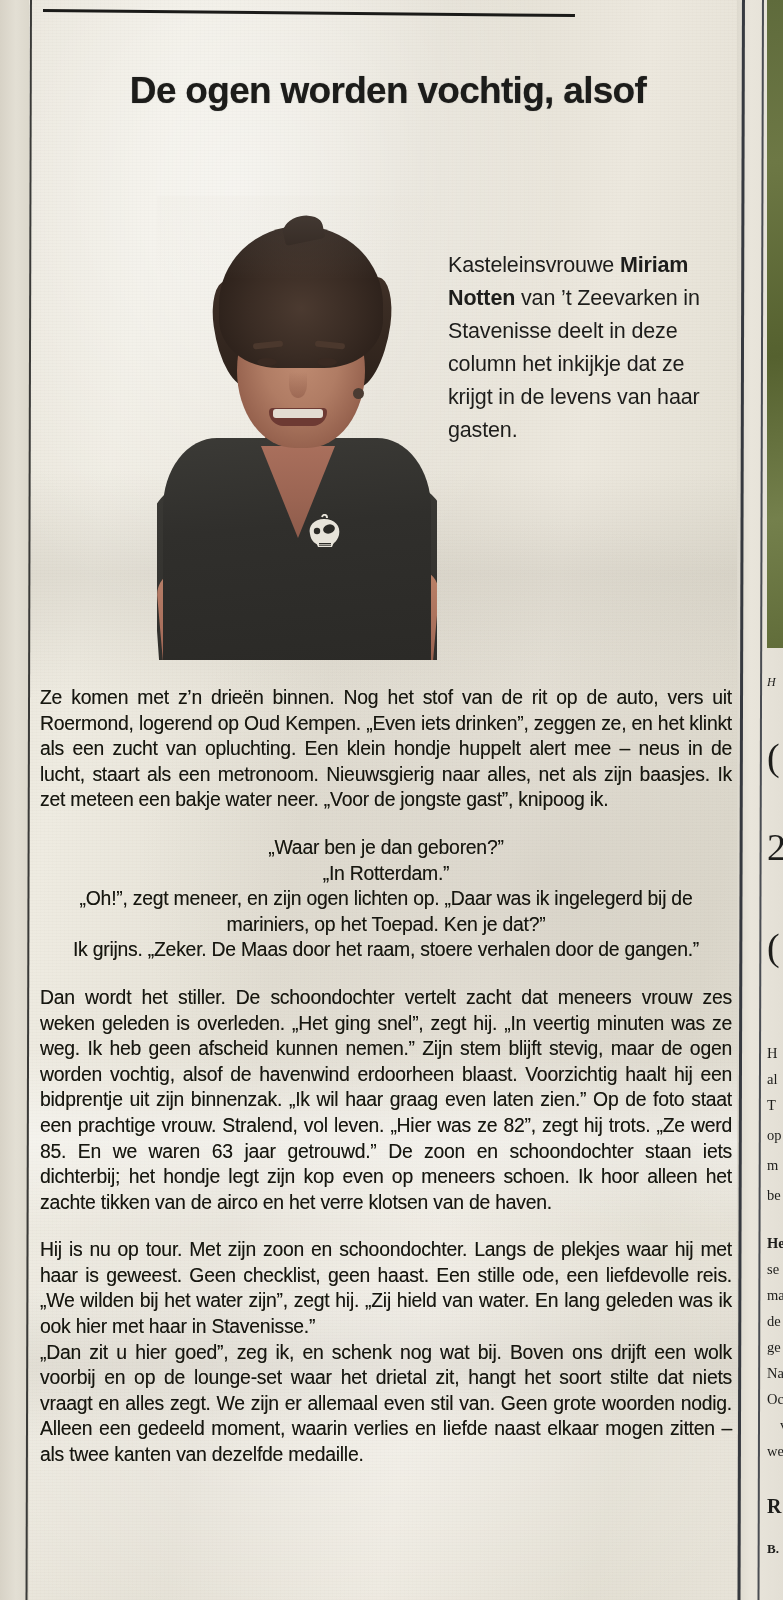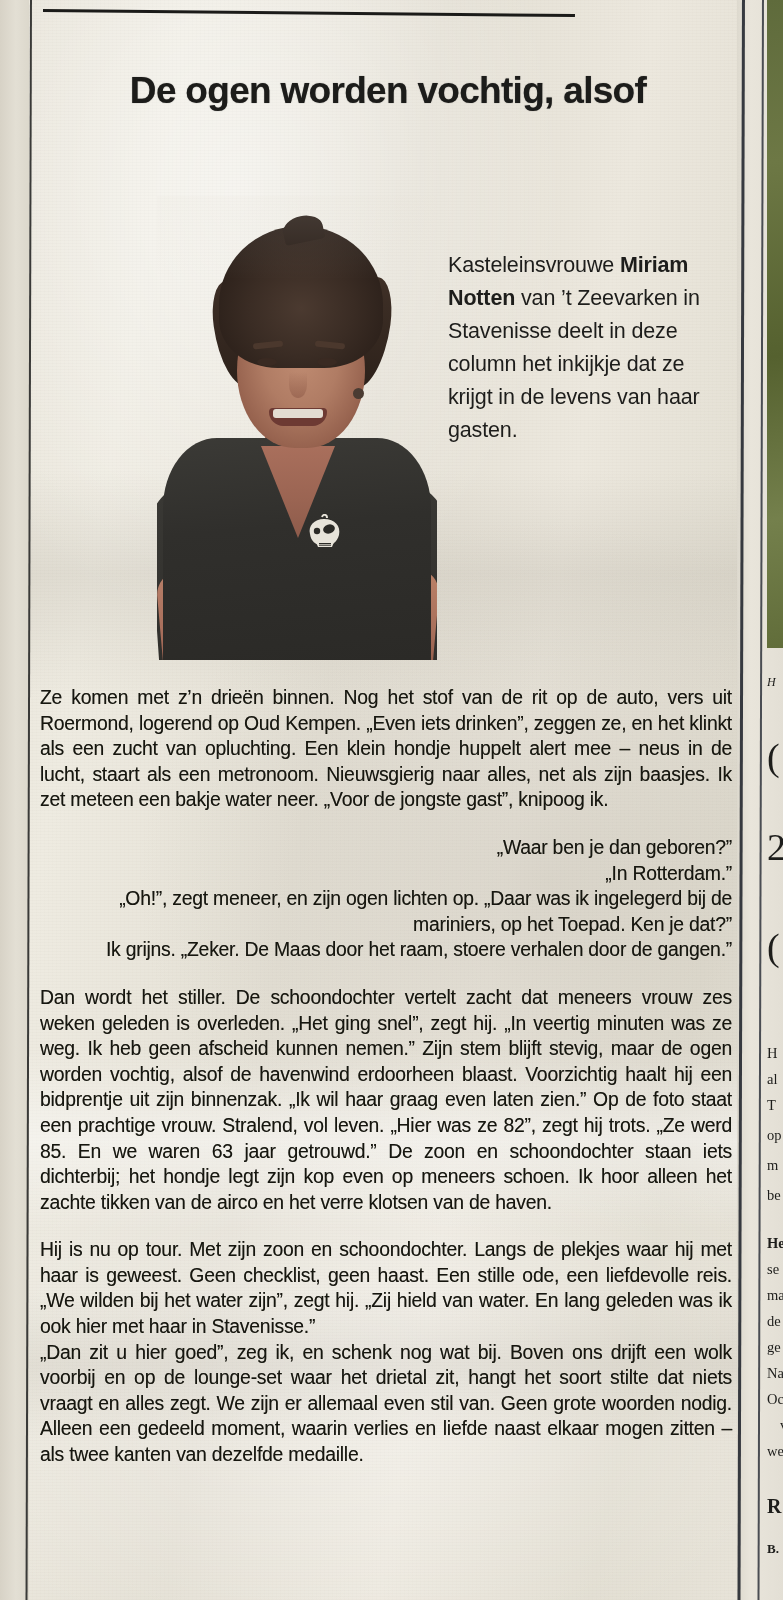--- a/index.html
+++ b/index.html
@@ -319,21 +319,21 @@
     color: #16160f;
     letter-spacing: -0.25px;
     text-align: justify;
     text-shadow: 0 0 .6px rgba(22,22,15,.45);
     margin-top: 9px;
   }
   .body p {
     margin: 0 0 22px 0;
   }
   .body p:last-child { margin-bottom: 0; }
-  .body p.tight { text-align: right; }
+  .body p.tight { text-align: center; }
 </style>
 </head>
 <body>
 
 <div class="page">
 
   <div class="paper"></div>
   <div class="grain"></div>
   <div class="shade-band band-a"></div>
   <div class="shade-band band-b"></div>

